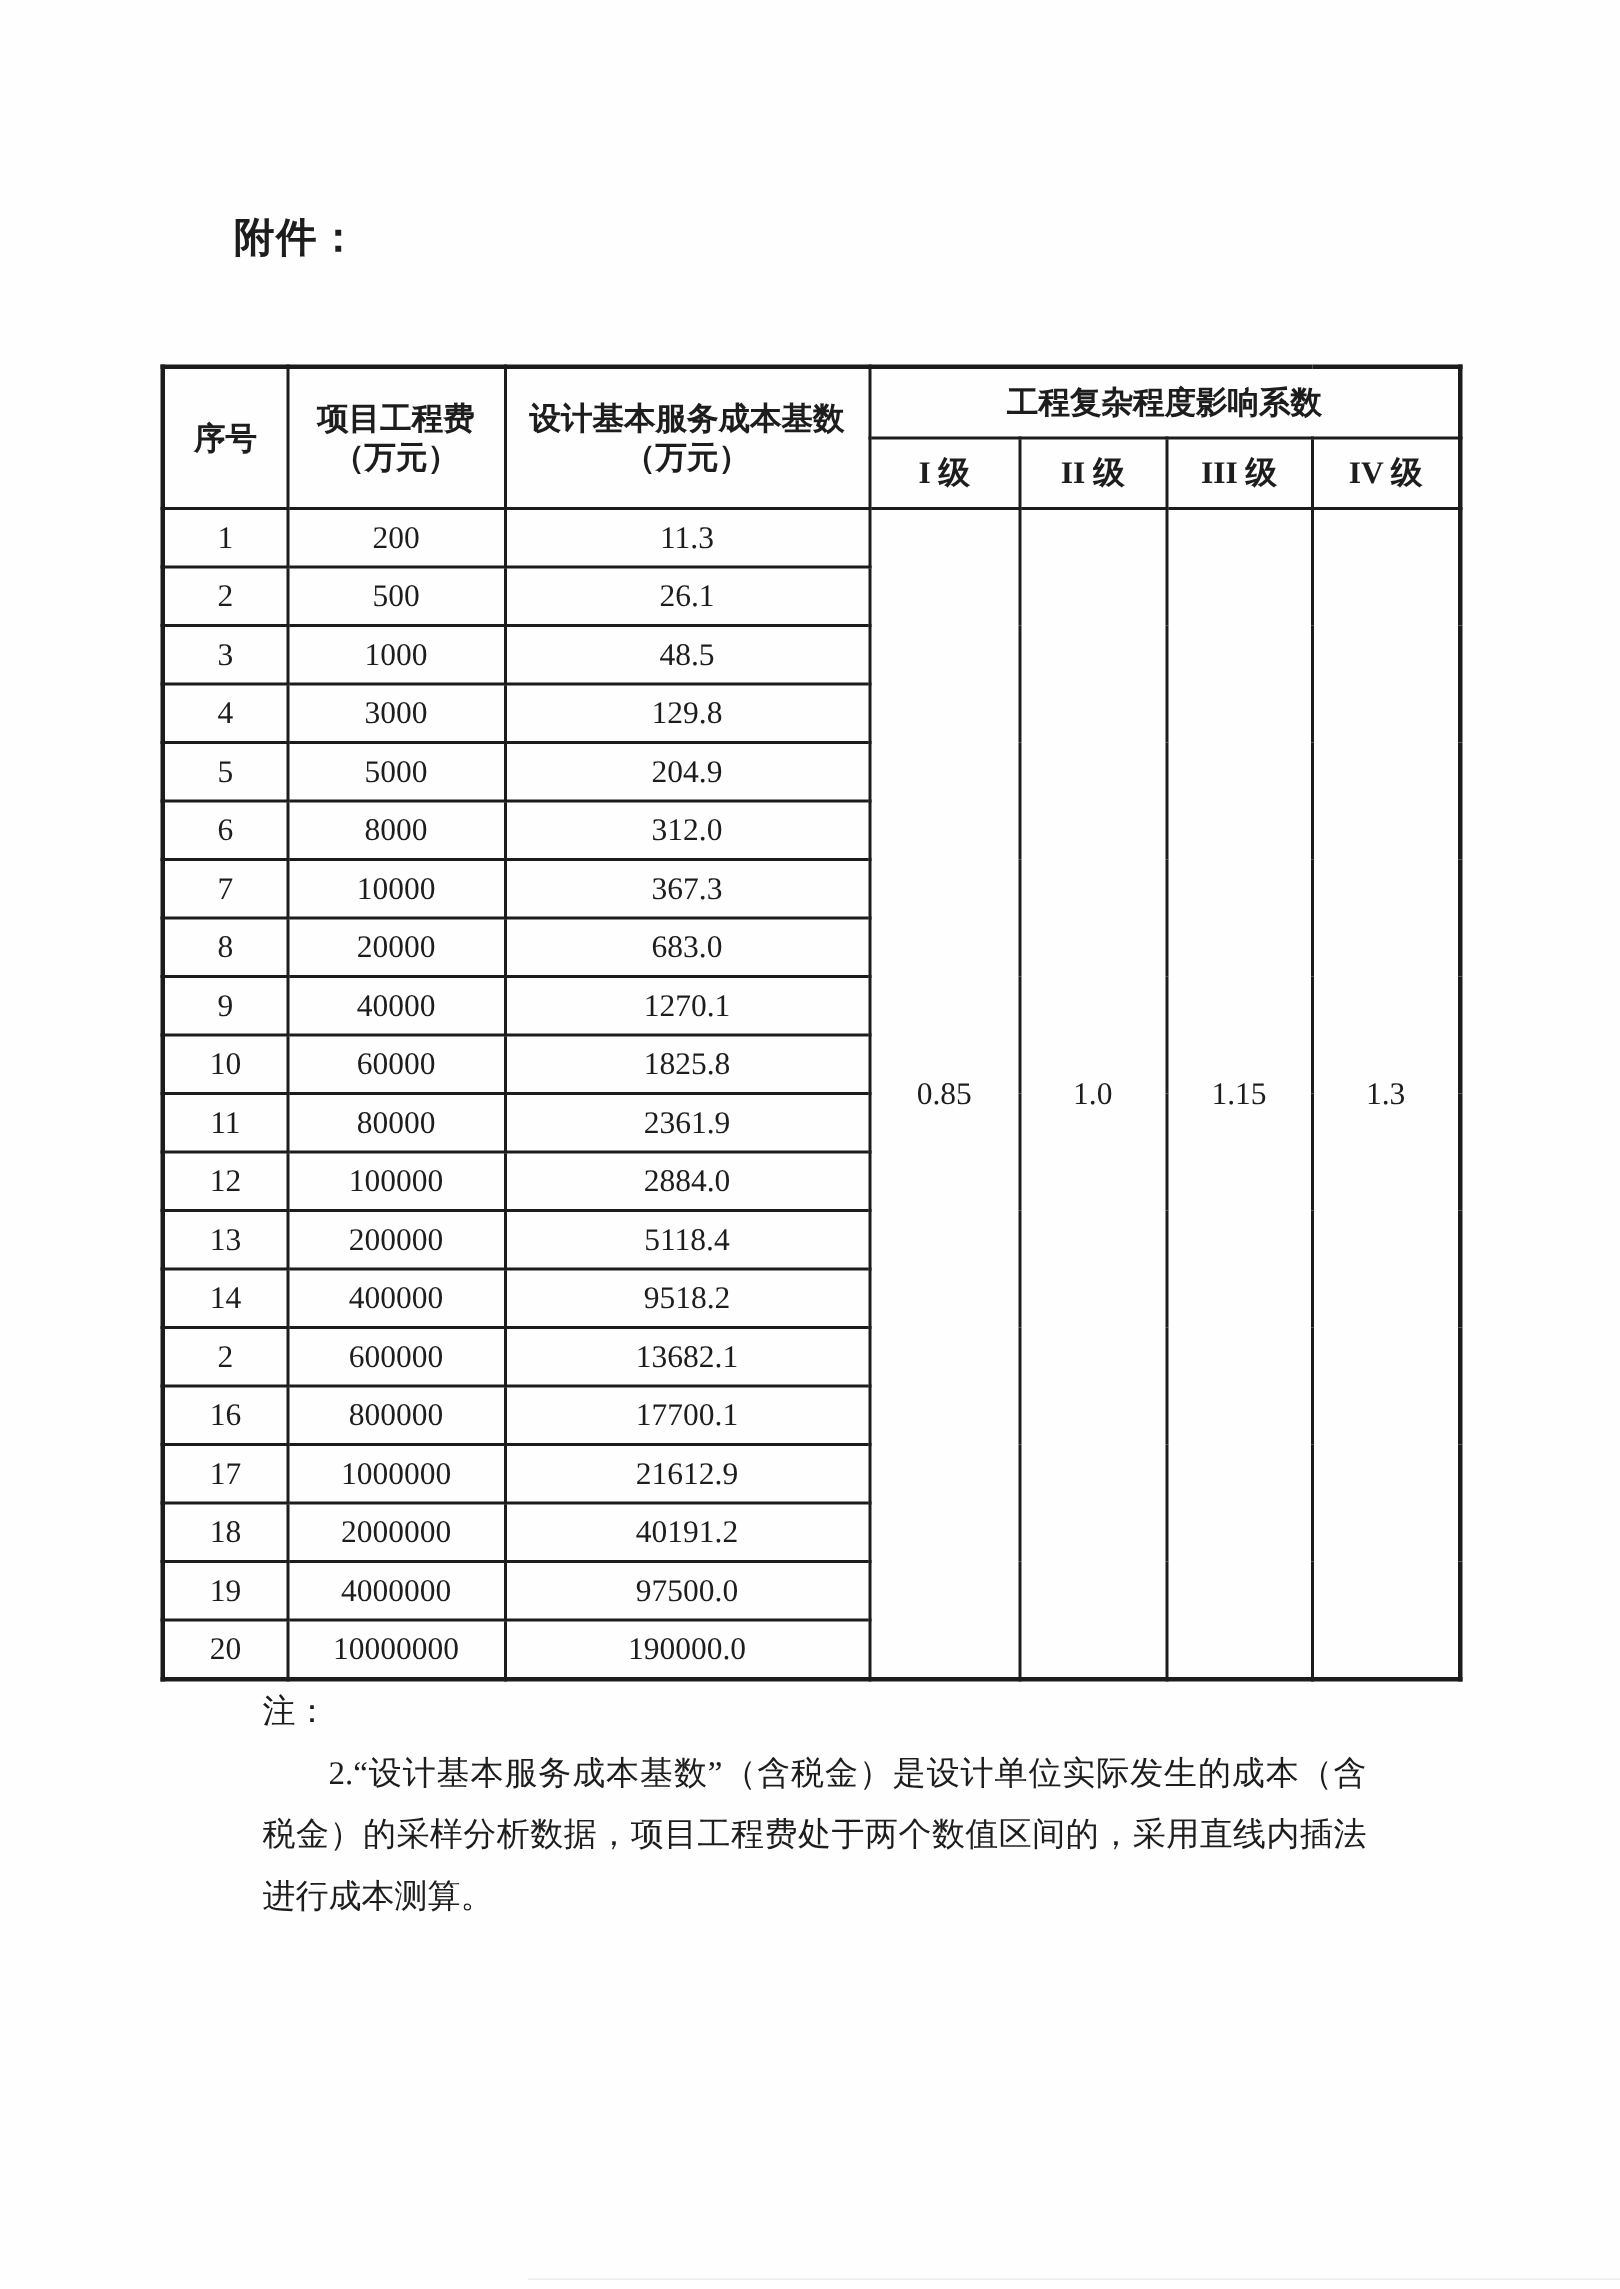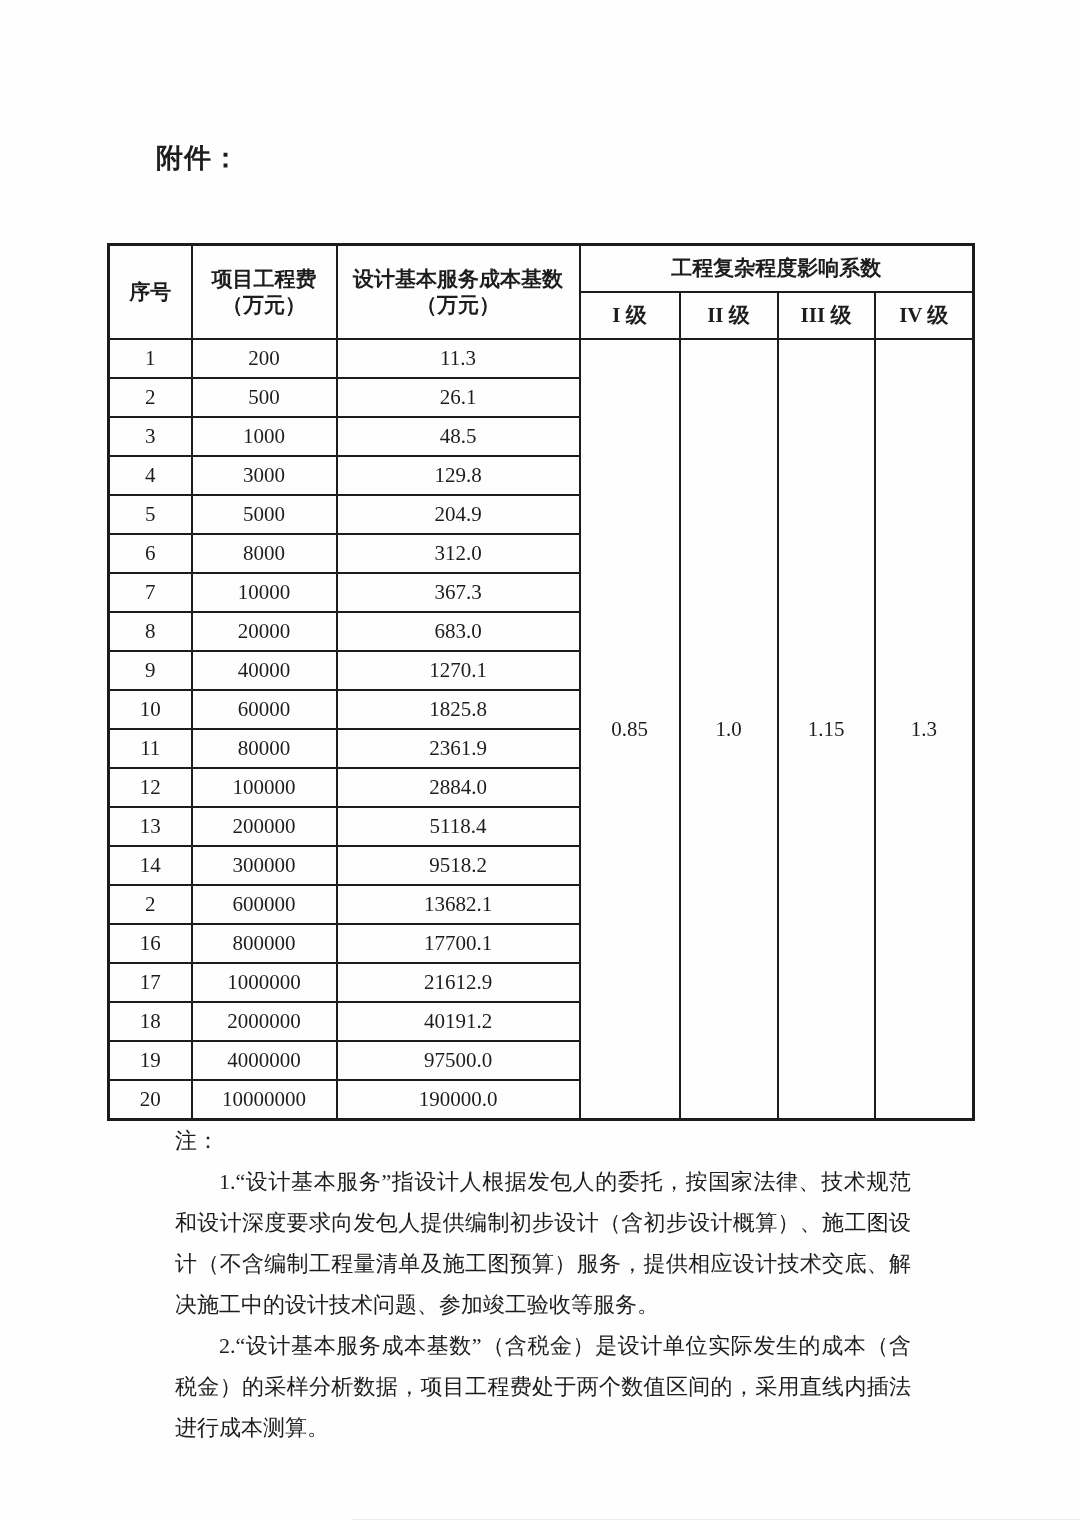--- a/index.html
+++ b/index.html
@@ -193,21 +193,21 @@
           <td>100000</td>
           <td>2884.0</td>
         </tr>
         <tr>
           <td>13</td>
           <td>200000</td>
           <td>5118.4</td>
         </tr>
         <tr>
           <td>14</td>
-          <td>300000</td>
+          <td>400000</td>
           <td>9518.2</td>
         </tr>
         <tr>
           <td>2</td>
           <td>600000</td>
           <td>13682.1</td>
         </tr>
         <tr>
           <td>16</td>
           <td>800000</td>
@@ -231,19 +231,18 @@
         <tr>
           <td>20</td>
           <td>10000000</td>
           <td>190000.0</td>
         </tr>
       </tbody>
   </table>
 
   <div class="notes">
     <div class="note-label">注：</div>
-    <p>1.“设计基本服务”指设计人根据发包人的委托，按国家法律、技术规范和设计深度要求向发包人提供编制初步设计（含初步设计概算）、施工图设计（不含编制工程量清单及施工图预算）服务，提供相应设计技术交底、解决施工中的设计技术问题、参加竣工验收等服务。</p>
     <p>2.“设计基本服务成本基数”（含税金）是设计单位实际发生的成本（含税金）的采样分析数据，项目工程费处于两个数值区间的，采用直线内插法进行成本测算。</p>
   </div>
 
   <div class="bottom-faint-line"></div>
 
 </div>
 
 </body></html>

